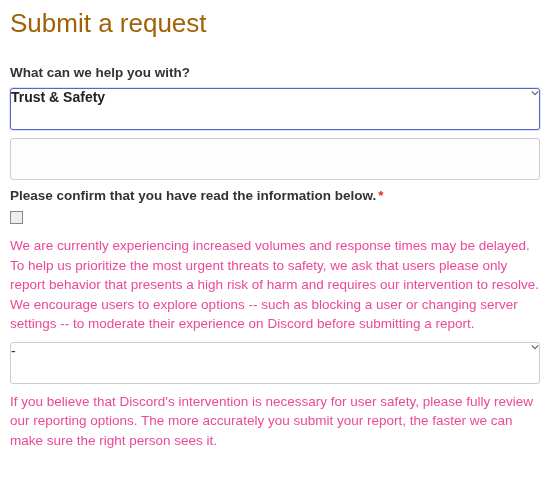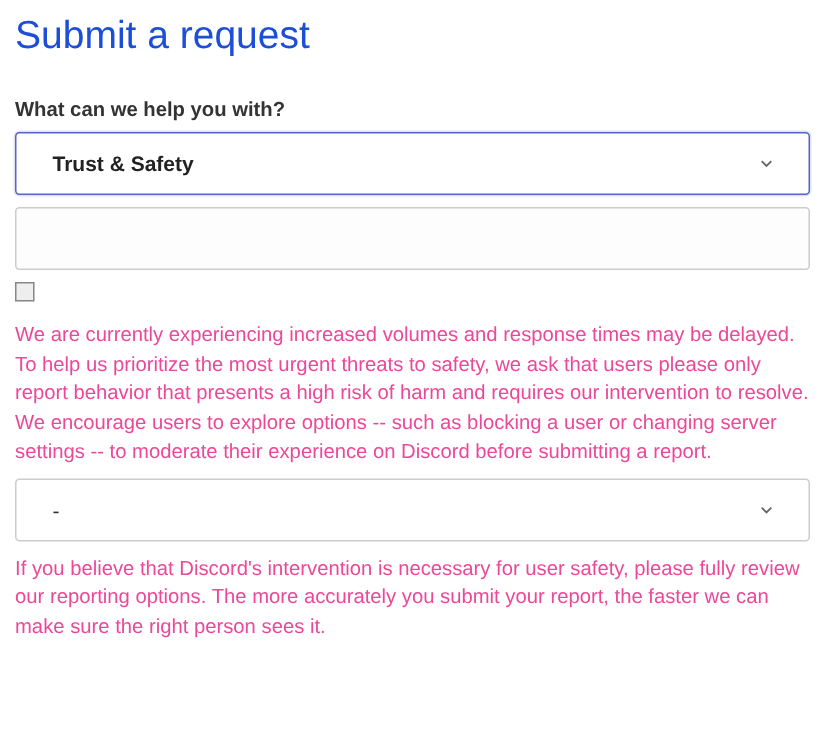--- a/index.html
+++ b/index.html
@@ -6,42 +6,42 @@
   body {
     font-family: -apple-system, BlinkMacSystemFont, "Segoe UI", Helvetica, Arial, sans-serif;
     width: 550px;
     padding: 8px 10px 10px 10px;
     color: #333;
     background: #fff;
   }
   h1 {
     font-size: 26px;
     font-weight: 400;
-    color: #1d4ed8;
+    color: #a16207;
     margin-bottom: 26px;
   }
   .field { margin-bottom: 8px; }
   .label {
     font-size: 13.5px;
     font-weight: 600;
     color: #333;
     margin-bottom: 8px;
     display: block;
   }
   .required { color: #d93025; margin-left: 2px; }
   .select-box, .text-input {
     width: 100%;
     height: 42px;
     border: 1px solid #ccc;
     border-radius: 3px;
     background: #fff;
-    padding: 0 24px;
+    padding: 0 0;
     font-size: 14px;
     display: flex;
-    align-items: center;
+    align-items: flex-start;
     justify-content: space-between;
     cursor: pointer;
   }
   .select-box.highlight {
     border: 1px solid #5865c8;
     box-shadow: 0 0 0 1px rgba(88,101,200,.2);
   }
   .select-value {
     font-weight: 600;
     color: #222;
@@ -92,20 +92,23 @@
   </div>
 </div>
 
 <div class="field">
   <div class="text-input">
     <span></span>
   </div>
 </div>
 
 <div class="field">
+  <div class="label">
+    <span>Please confirm that you have read the information below.</span><span class="required">*</span>
+  </div>
   <span class="checkbox" aria-checked="false"></span>
   <div class="helptext">We are currently experiencing increased volumes and response times may be delayed. To help us prioritize the most urgent threats to safety, we ask that users please only report behavior that presents a high risk of harm and requires our intervention to resolve. We encourage users to explore options -- such as blocking a user or changing server settings -- to moderate their experience on Discord before submitting a report.</div>
 </div>
 
 <div class="field">
   <div class="select-box">
     <span class="select-value muted">-</span>
     <span class="caret">
       <svg viewBox="0 0 10 10" width="8" height="8">
           <path d="M1 3 L5 7 L9 3" fill="none" stroke="#666" stroke-width="1.5"></path>

